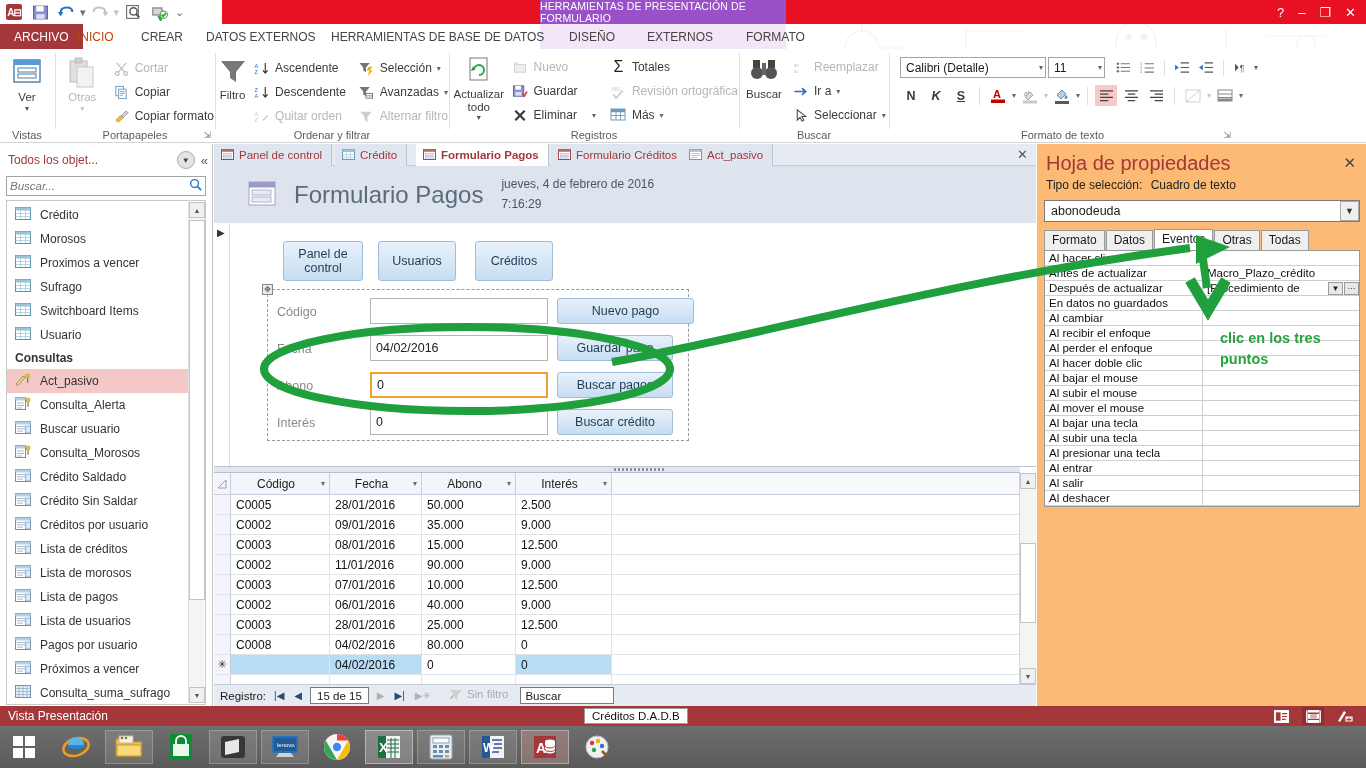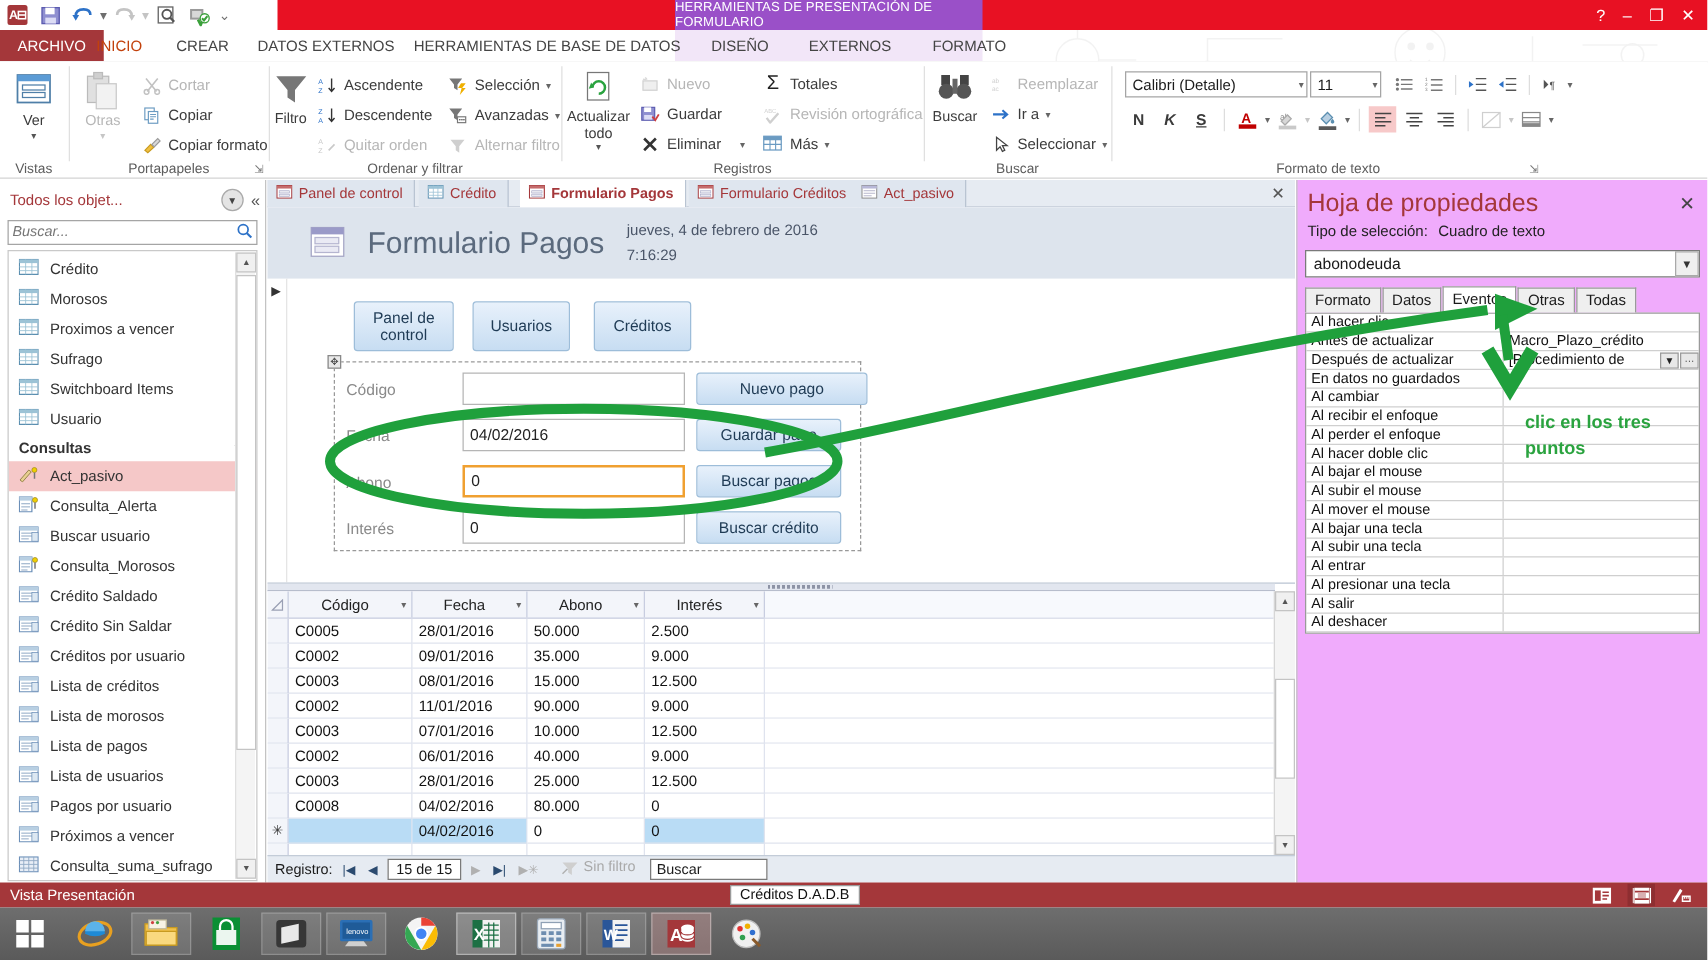--- a/index.html
+++ b/index.html
@@ -111,21 +111,21 @@
 
   
   .recnav { position:absolute; left:214px; top:684px; width:822px; height:22px; background:#e6ebf2; border-top:1px solid #c3ccd8;
      display:flex; align-items:center; gap:6px; padding-left:6px; font-size:11.5px; color:#1a1a1a;}
   .recbox { border:1px solid #7a7a7a; background:#fff; height:17px; padding:0 6px; display:flex; align-items:center; font-size:11.5px;}
   .navarrow { color:#2b4a6f; font-size:10px; padding:0 2px; }
   .navarrow.dis { color:#b0b0b0; }
   .searchbox { border:1px solid #7a7a7a; background:#fff; height:17px; width:94px; padding:0 4px; display:flex; align-items:center; font-size:11.5px;}
 
   
-  .props { position:absolute; left:1037px; top:144px; width:329px; height:562px; background:#f0abfc; border-left:1px solid #c3c3c3;}
+  .props { position:absolute; left:1037px; top:144px; width:329px; height:562px; background:#fdba74; border-left:1px solid #c3c3c3;}
   .props h1 { font-size:20px; color:#a4373a; font-weight:normal; padding:8px 0 0 8px; }
   .props .seltype { font-size:12px; color:#222; padding:3px 0 0 8px; }
   .propcombo { margin:8px 6px 0 6px; height:22px; border:1px solid #7a7a7a; background:#fff; display:flex; align-items:center; padding-left:6px; font-size:12.5px;}
   .combobtn { margin-left:auto; width:19px; height:20px; background:#efefef; border:1px solid #a9a9a9; display:flex; align-items:center; justify-content:center; font-size:9px; color:#333;}
   .ptabs { display:flex; margin:7px 0 0 6px; align-items:flex-end; }
   .ptab { border:1px solid #9a9a9a; border-bottom:0; background:#efefef; font-size:12px; padding:2px 7px 3px; margin-right:1px; color:#1a1a1a;}
   .ptab.active { background:#fff; padding-bottom:4px; }
   .ptable { margin:0 6px 0 6px; border:1px solid #9a9a9a; border-top:1px solid #9a9a9a; background:#fff; }
   .prow { display:flex; height:15px; font-size:11.5px; border-bottom:1px solid #cfcfcf; }
   .pname { width:158px; border-right:1px solid #cfcfcf; padding-left:4px; display:flex; align-items:center; color:#111; }
@@ -1158,25 +1158,25 @@
   </div>
   <div class="prow">
     <div class="pname">Al bajar una tecla</div>
     <div class="pval"></div>
   </div>
   <div class="prow">
     <div class="pname">Al subir una tecla</div>
     <div class="pval"></div>
   </div>
   <div class="prow">
+    <div class="pname">Al presionar una tecla</div>
+    <div class="pval"></div>
+  </div>
+  <div class="prow">
     <div class="pname">Al entrar</div>
-    <div class="pval"></div>
-  </div>
-  <div class="prow">
-    <div class="pname">Al presionar una tecla</div>
     <div class="pval"></div>
   </div>
   <div class="prow">
     <div class="pname">Al salir</div>
     <div class="pval"></div>
   </div>
   <div class="prow">
     <div class="pname">Al deshacer</div>
     <div class="pval"></div>
   </div>

